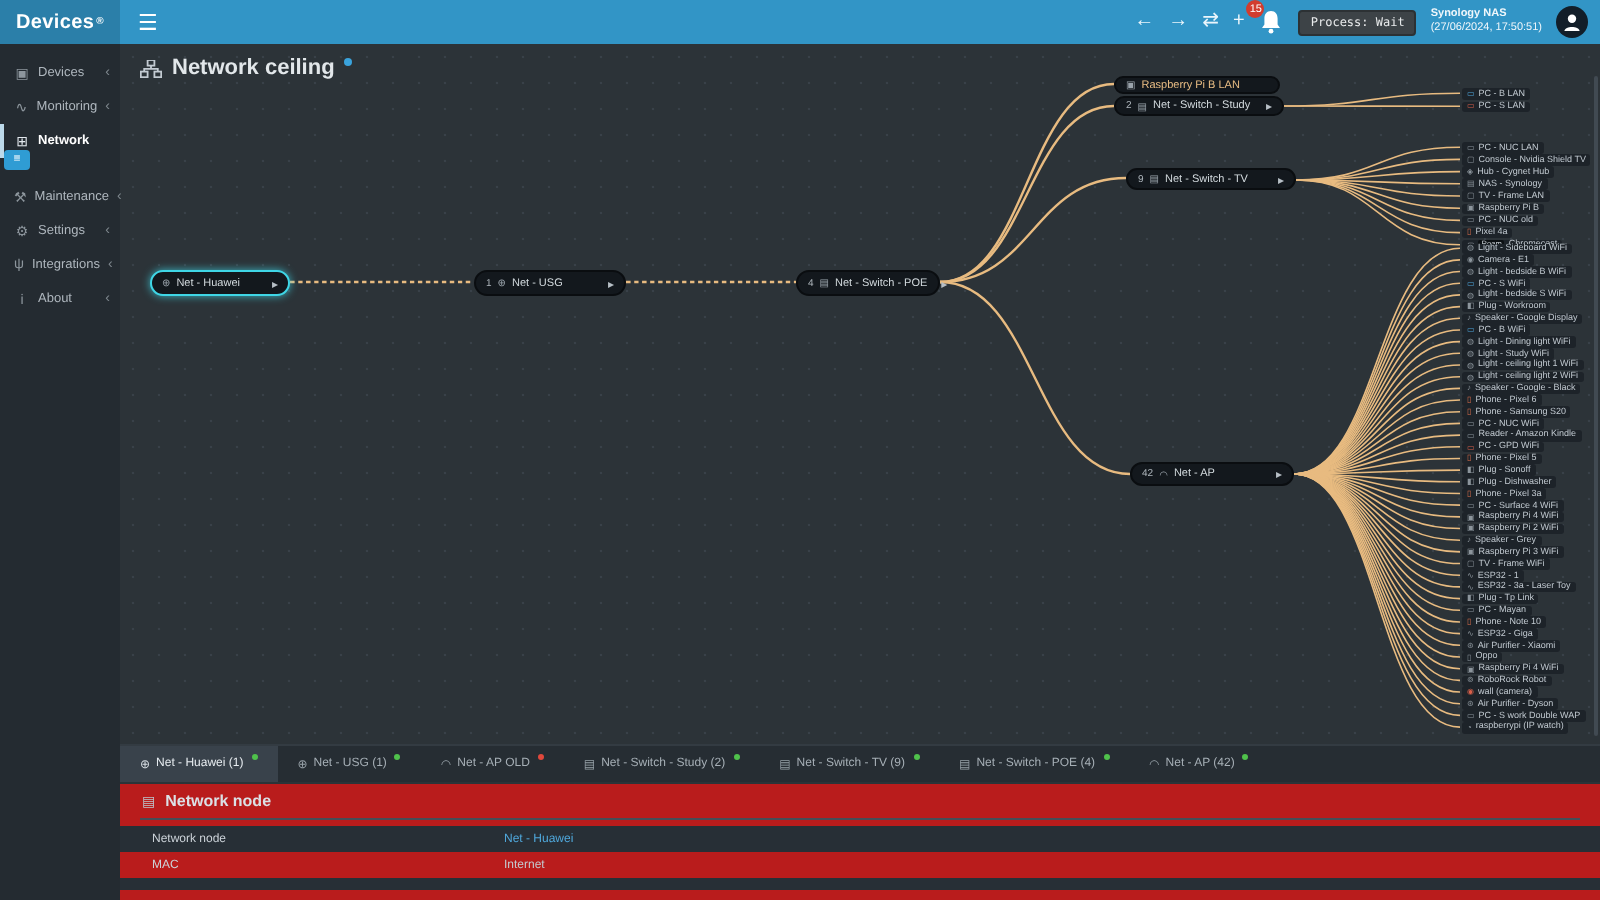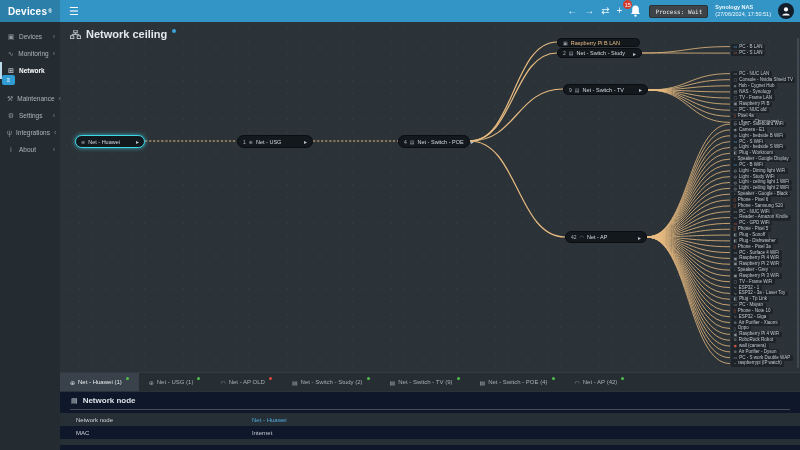--- a/index.html
+++ b/index.html
@@ -88,21 +88,21 @@
   .tab .tab-icon { font-size:6px; color:#97a1a8; }
   .tab .tab-label { font-size:6px; color:#a6afb6; white-space:nowrap; }
   .tab .tab-dot { width:3px; height:3px; border-radius:50%; align-self:flex-start;
                   margin-top:4px; margin-left:1px; }
   .tab.active { background:#39424b; }
   .tab.active .tab-label { color:#e7ecf0; }
   .tab.active .tab-icon { color:#d6dde2; }
 
   
   .panel { position:absolute; left:60px; right:0; top:392px; bottom:0;
-           background:#0f172a; z-index:10; }
+           background:#b91c1c; z-index:10; }
   .panel-header { display:flex; align-items:center; gap:5px; padding:4px 11px 3px; }
   .panel-header .p-icon { font-size:7px; color:#bcc4cb; }
   .panel-header .p-title { font-size:8px; color:#dbe1e6; font-weight:600; }
   .panel-divider { border-bottom:1px solid #454e57; margin:1px 10px 3px; }
   .prow { height:13px; display:flex; align-items:center; }
   .prow.alt { background:#272f36; }
   .prow .p-label { width:192px; padding-left:16px; font-size:6px; color:#ccd3d9; }
   .prow .p-value { font-size:6px; color:#c3cad0; }
   .prow .p-value.link { color:#4fa8dc; cursor:pointer; }
   .prow.clipped { height:6px; }

